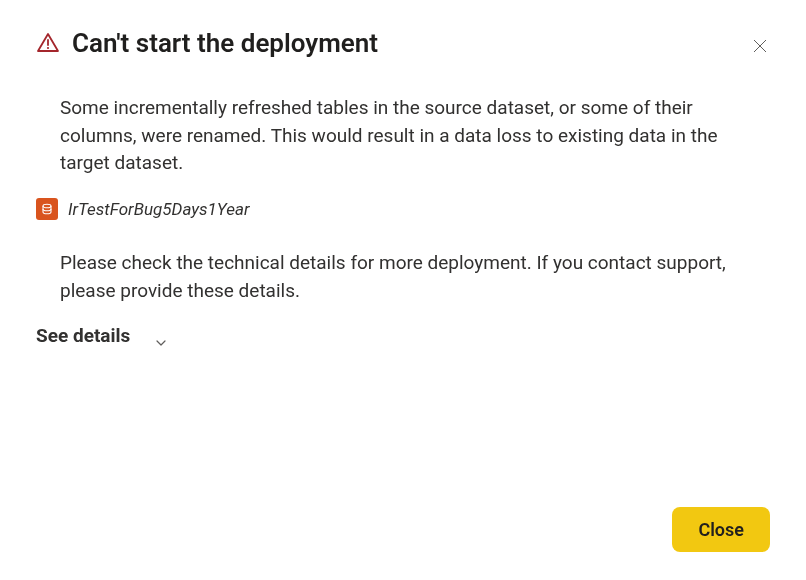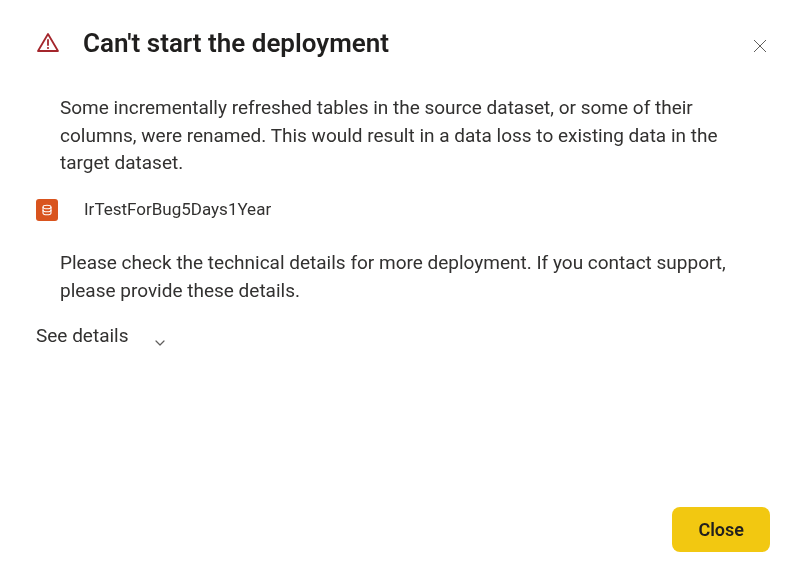--- a/index.html
+++ b/index.html
@@ -17,21 +17,21 @@
     }
     .dialog {
       padding: 28px 36px 36px 36px;
       width: 100%;
       height: 100%;
       position: relative;
     }
     .dialog-header {
       display: flex;
       align-items: center;
-      gap: 23px;
+      gap: 12px;
       margin-bottom: 36px;
     }
     .warning-icon {
       flex-shrink: 0;
       display: flex;
       align-items: center;
     }
     .dialog-title {
       font-size: 26px;
       font-weight: 600;
@@ -57,24 +57,25 @@
     }
     .para {
       margin-bottom: 28px;
       margin-left: 24px;
     }
     .para:last-of-type {
       margin-bottom: 18px;
     }
     .dataset-row {
       display: flex;
-      align-items: flex-end;
-      gap: 26px;
+      align-items: center;
+      gap: 10px;
       margin-bottom: 28px;
       margin-top: -8px;
+      font-style: italic;
     }
     .dataset-icon {
       width: 22px;
       height: 22px;
       background: #d9541e;
       border-radius: 3px;
       display: flex;
       align-items: center;
       justify-content: center;
       flex-shrink: 0;
@@ -84,20 +85,21 @@
       color: #323130;
     }
     .see-details {
       display: inline-flex;
       align-items: flex-end;
       gap: 24px;
       font-size: 19px;
       color: #323130;
       cursor: pointer;
       user-select: none;
+      font-weight: bold;
     }
     .see-details .chevron {
       display: flex;
       align-items: center;
     }
     .dialog-footer {
       position: absolute;
       bottom: 28px;
       right: 36px;
     }

